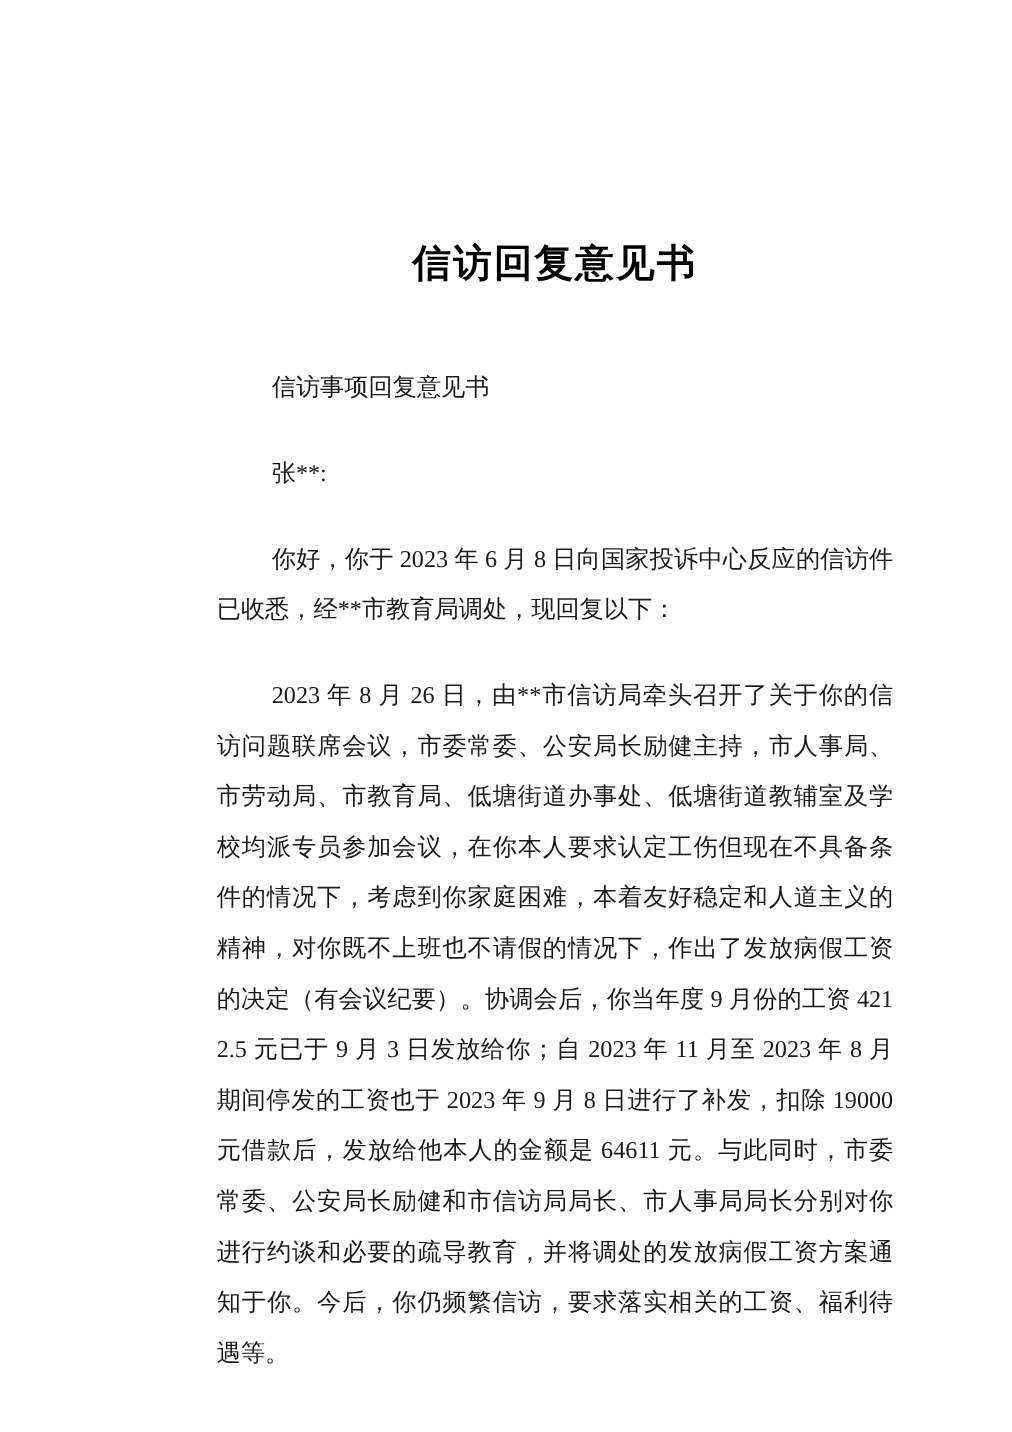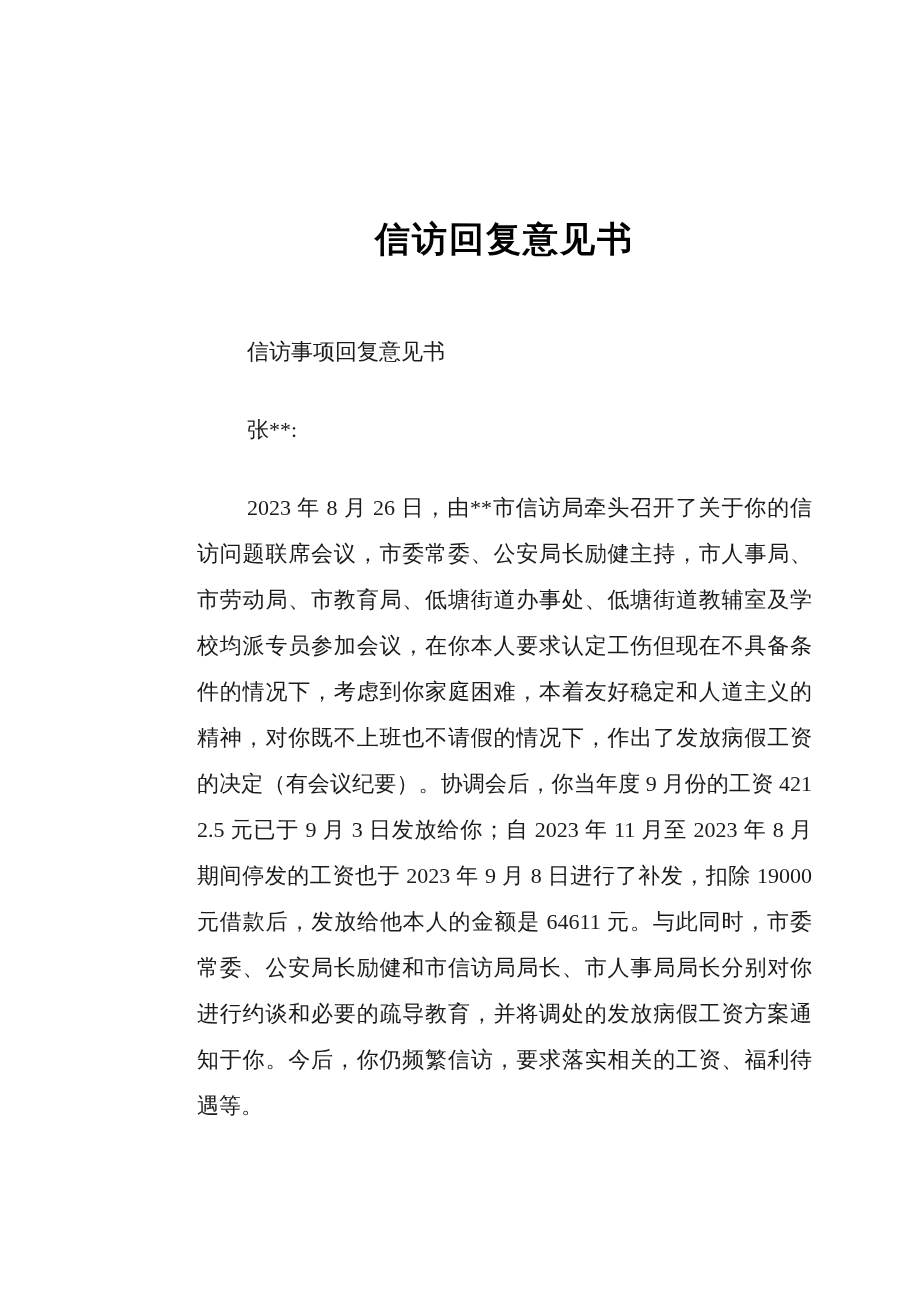--- a/index.html
+++ b/index.html
@@ -49,17 +49,18 @@
 <body>
 
 <div class="page">
   <div class="content">
 
     <div class="doc-title">信访回复意见书</div>
 
     <div class="doc-body">
       <p>信访事项回复意见书</p>
       <p>张**:</p>
+      <p>你好，你于 2023 年 6 月 8 日向国家投诉中心反应的信访件已收悉，经**市教育局调处，现回复以下：</p>
       <p>2023 年 8 月 26 日，由**市信访局牵头召开了关于你的信访问题联席会议，市委常委、公安局长励健主持，市人事局、市劳动局、市教育局、低塘街道办事处、低塘街道教辅室及学校均派专员参加会议，在你本人要求认定工伤但现在不具备条件的情况下，考虑到你家庭困难，本着友好稳定和人道主义的精神，对你既不上班也不请假的情况下，作出了发放病假工资的决定（有会议纪要）。协调会后，你当年度 9 月份的工资 4212.5 元已于 9 月 3 日发放给你；自 2023 年 11 月至 2023 年 8 月期间停发的工资也于 2023 年 9 月 8 日进行了补发，扣除 19000 元借款后，发放给他本人的金额是 64611 元。与此同时，市委常委、公安局长励健和市信访局局长、市人事局局长分别对你进行约谈和必要的疏导教育，并将调处的发放病假工资方案通知于你。今后，你仍频繁信访，要求落实相关的工资、福利待遇等。</p>
     </div>
 
   </div>
 </div>
 
 </body></html>

